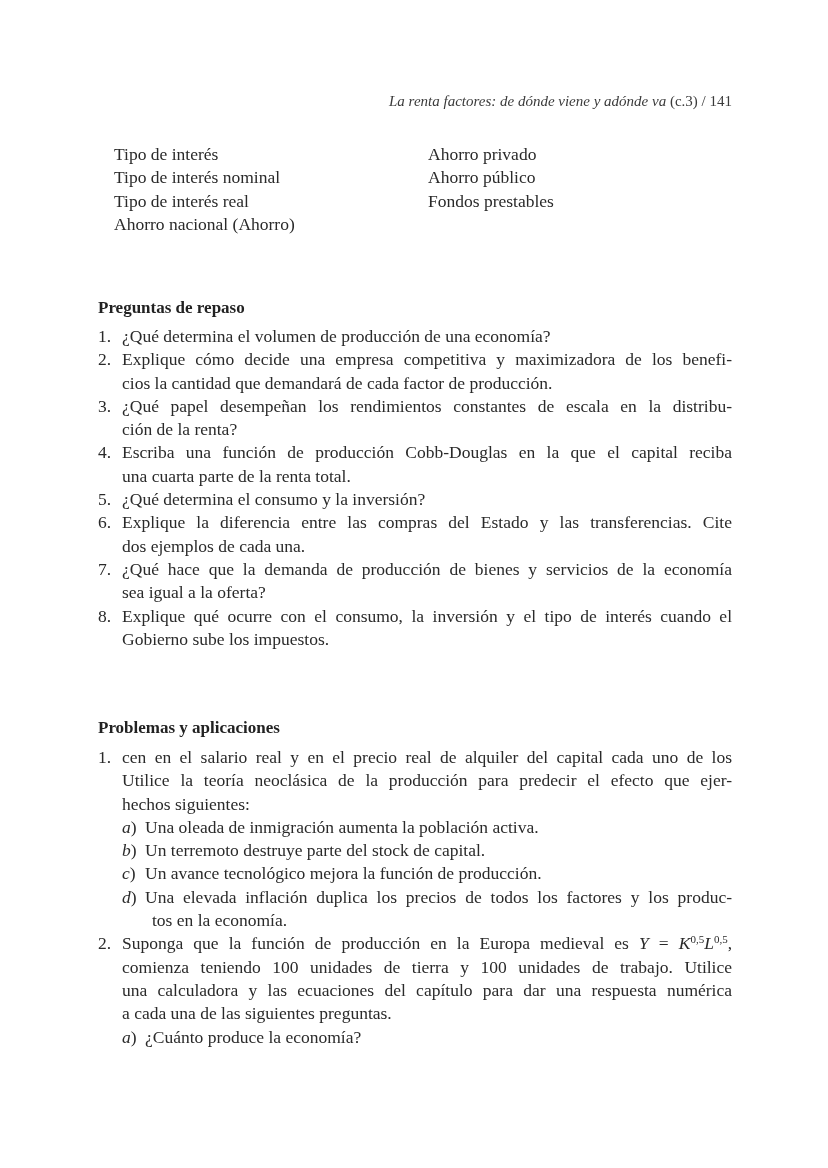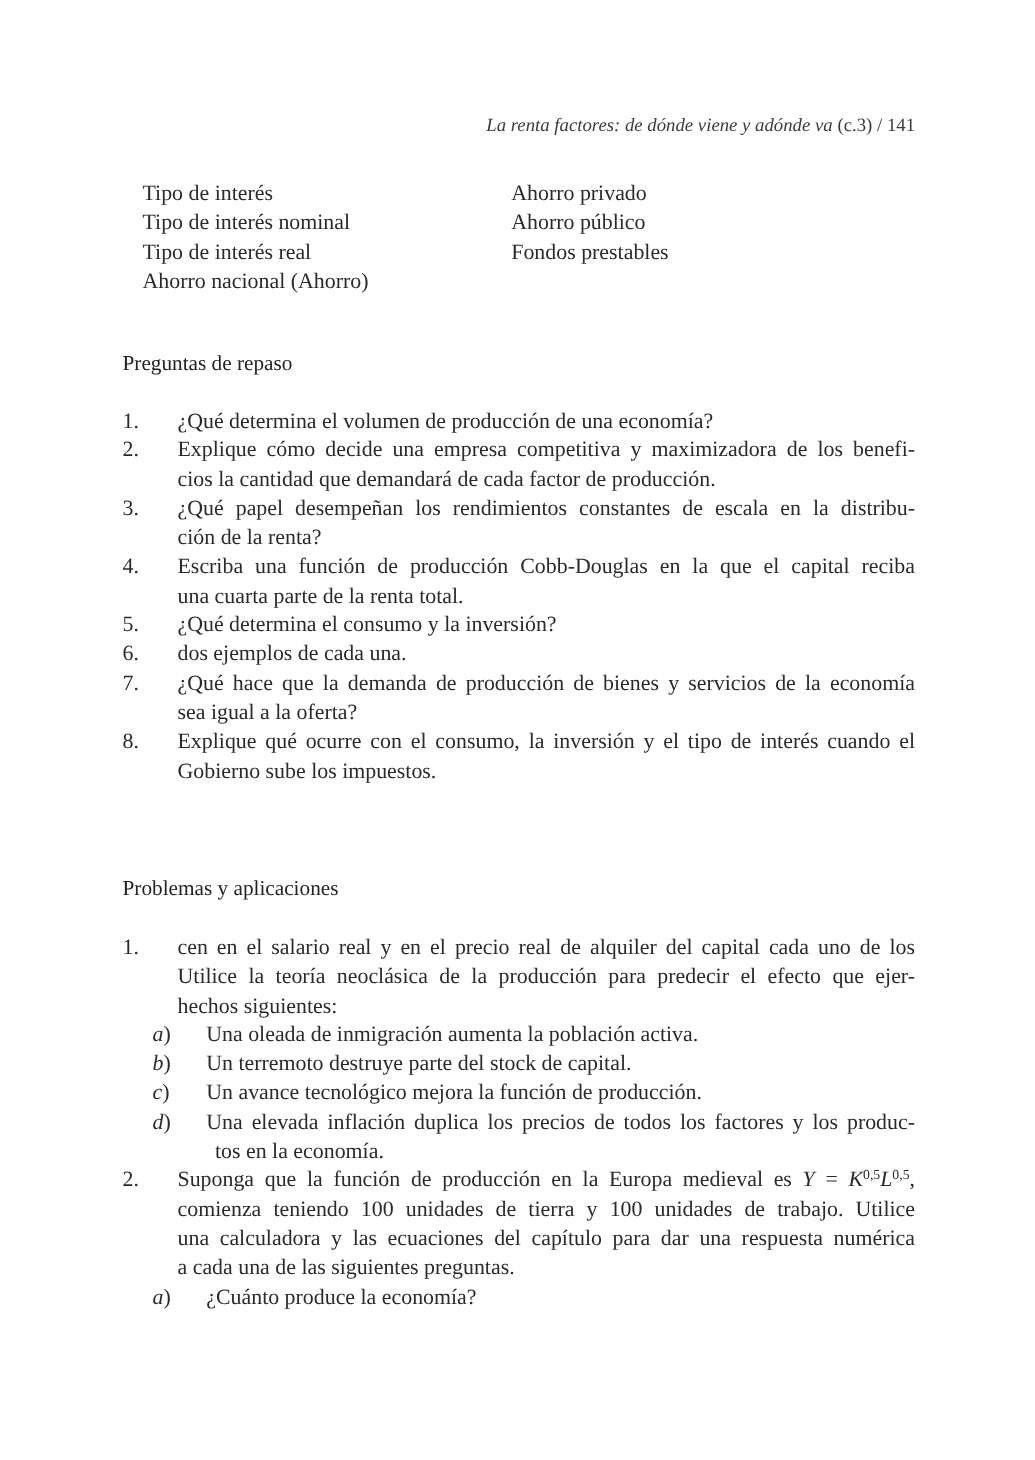--- a/index.html
+++ b/index.html
@@ -38,29 +38,30 @@
       left: 0;
       width: 634px;
       font-size: 17.5px;
       line-height: 23.3px;
     }
     .terms .col {
       position: absolute;
       top: 0;
     }
     .terms .col-left { left: 16px; }
-    .terms .col-right { left: 311px; }
+    .terms .col-right { left: 330px; }
     .terms .term { white-space: nowrap; }
 
     .section-heading {
       position: absolute;
       left: 0;
-      font-weight: normal;
+      font-weight: bold;
       font-size: 17px;
       color: #222;
+      margin-top: 17px;
     }
     .heading-review { top: 281px; }
     .heading-problems { top: 701px; }
 
     ol.qlist {
       position: absolute;
       left: 0;
       width: 634px;
       margin: 0;
       padding: 0;
@@ -75,21 +76,21 @@
       position: relative;
       padding-left: 24px;
       text-align: justify;
       hyphens: manual;
     }
     ol.qlist > li .num {
       position: absolute;
       left: 0;
       top: 0;
     }
-    .line { display: block; text-align: justify; text-align-last: justify; margin-left: 20px; }
+    .line { display: block; text-align: justify; text-align-last: justify; }
     .line.last { text-align-last: left; }
 
     .sublist {
       margin: 0;
       padding: 0;
       list-style: none;
     }
     .sublist li {
       position: relative;
       padding-left: 23px;
@@ -152,20 +153,21 @@
       <span class="num">4.</span>
       <span class="line">Escriba una función de producción Cobb-Douglas en la que el capital reciba</span>
       <span class="line last">una cuarta parte de la renta total.</span>
     </li>
     <li>
       <span class="num">5.</span>
       <span class="line last">¿Qué determina el consumo y la inversión?</span>
     </li>
     <li>
       <span class="num">6.</span>
+      <span class="line">Explique la diferencia entre las compras del Estado y las transferencias. Cite</span>
       <span class="line last">dos ejemplos de cada una.</span>
     </li>
     <li>
       <span class="num">7.</span>
       <span class="line">¿Qué hace que la demanda de producción de bienes y servicios de la economía</span>
       <span class="line last">sea igual a la oferta?</span>
     </li>
     <li>
       <span class="num">8.</span>
       <span class="line">Explique qué ocurre con el consumo, la inversión y el tipo de interés cuando el</span>

